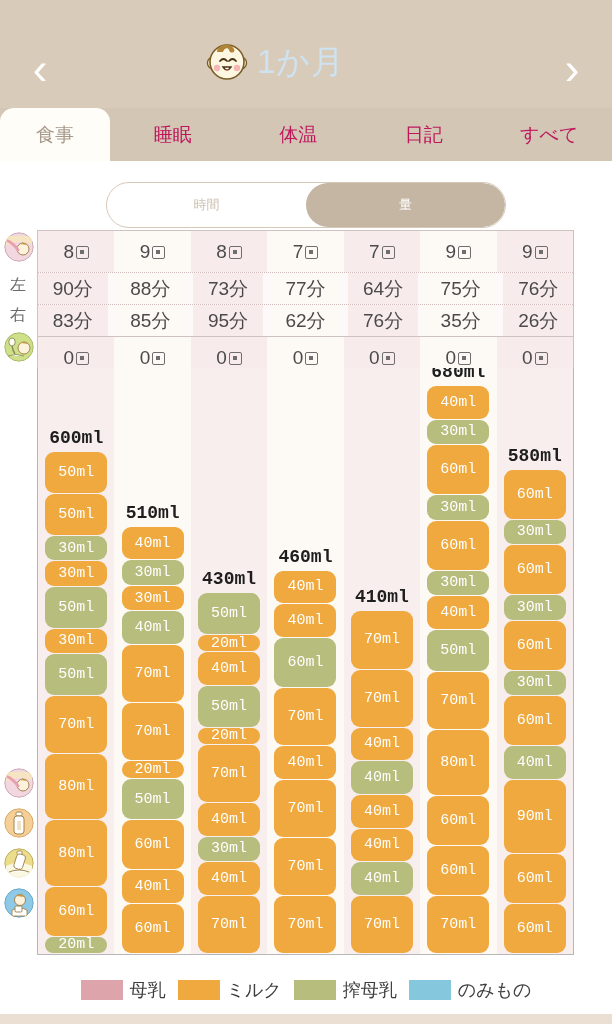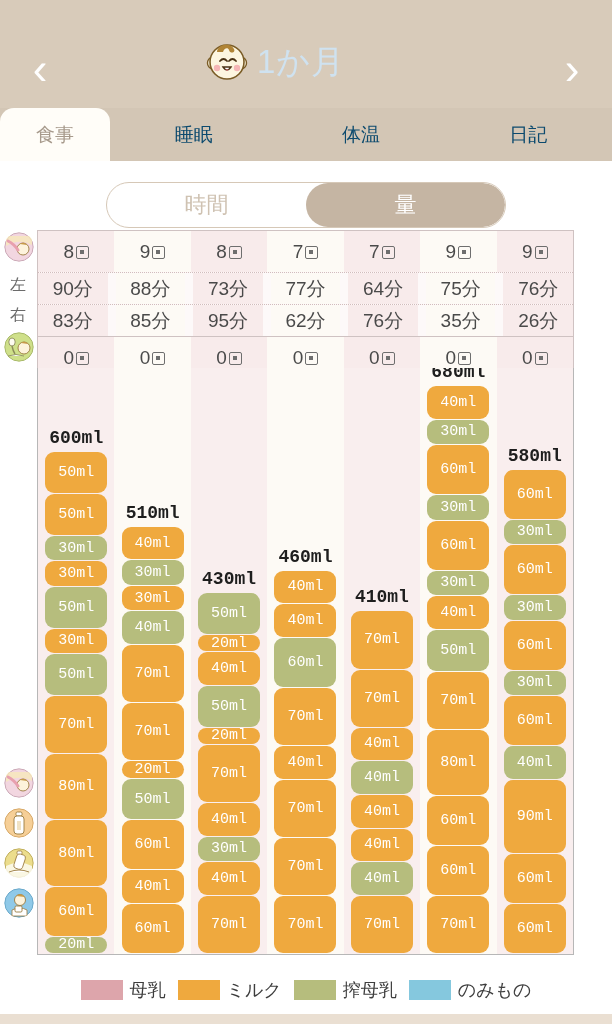--- a/index.html
+++ b/index.html
@@ -52,21 +52,21 @@
     position: absolute; top: 108px; left: 0;
     width: 612px; height: 53px;
     background: #d3c6b5;
     display: flex;
     align-items: stretch;
   }
   .tab {
     flex: 1 1 0;
     display: flex; align-items: center; justify-content: center;
     font-size: 19px;
-    color: #0c4a6e;
+    color: #be185d;
     cursor: pointer;
     position: relative;
   }
   .tab:first-child { flex: 0 0 110px; }
   .tab.active {
     background: #fffdf8;
     color: #a79a8c;
     border-radius: 14px 14px 0 0;
   }
 
@@ -79,21 +79,21 @@
     width: 400px; height: 46px;
     border: 1px solid #d6c8b7;
     border-radius: 23px;
     display: flex;
     overflow: hidden;
     background: #ffffff;
   }
   .seg {
     flex: 1 1 0;
     display: flex; align-items: center; justify-content: center;
-    font-size: 22px;
+    font-size: 13px;
     color: #cfc2b2;
     cursor: pointer;
   }
   .seg.active {
     background: #c5b5a3;
     color: #ffffff;
     border-radius: 23px;
   }
 
   
@@ -233,20 +233,21 @@
       </div>
       <div class="header-title">1か月</div>
     </div>
   </div>
 
   <div class="tabs">
     <div class="tab active">食事</div>
     <div class="tab">睡眠</div>
     <div class="tab">体温</div>
     <div class="tab">日記</div>
+    <div class="tab">すべて</div>
   </div>
 
   <div class="toggle-wrap">
     <div class="segmented">
       <div class="seg">時間</div>
       <div class="seg active">量</div>
     </div>
   </div>
 
   <div class="rail">

